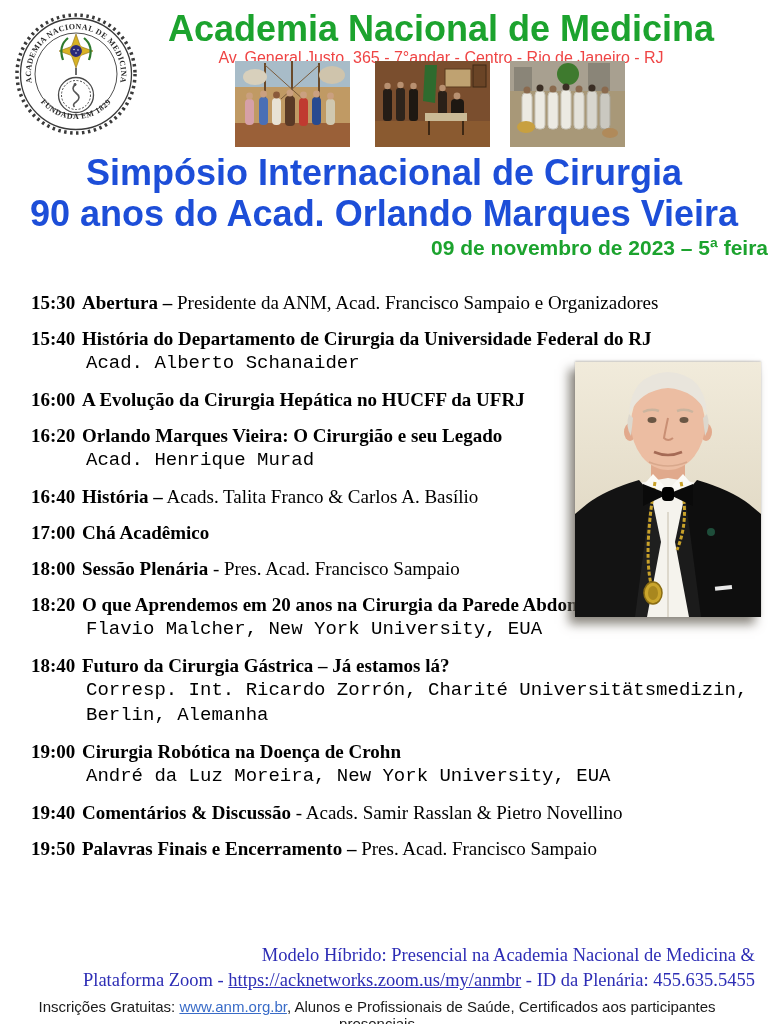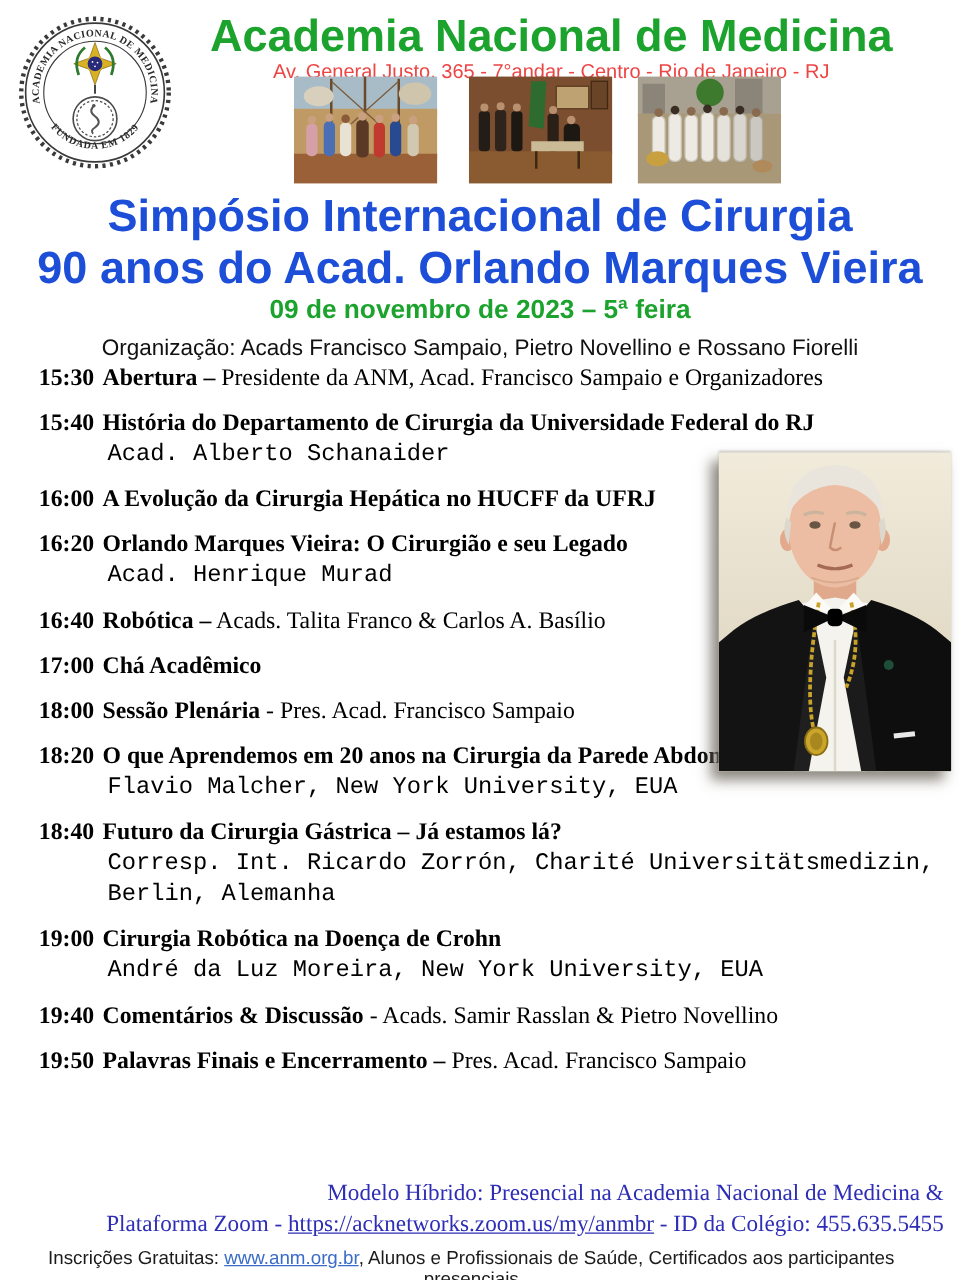--- a/index.html
+++ b/index.html
@@ -15,21 +15,21 @@
   .header .addr{margin-top:1px;font-size:16px;color:#ef4444;}
 
   
   .painting{top:61px;width:115px;height:86px;overflow:hidden;}
   .p1{left:235px;} .p2{left:375px;} .p3{left:510px;}
   .painting svg{display:block;}
 
   
   .titles{left:0;top:152px;width:768px;text-align:center;}
   .titles .t1,.titles .t2{font-size:36px;line-height:41px;font-weight:bold;color:#1d4ed8;}
-  .titles .date{margin-top:2px;font-size:21px;font-weight:bold;color:#1ca32e;}
+  .titles .date{margin-top:2px;font-size:21px;font-weight:bold;color:#1ca32e;text-align:right;}
   .titles .org{margin-top:8px;font-size:18px;color:#111111;}
 
   
   .schedule{left:16px;top:290px;width:768px;}
   .sched-item{display:flex;padding-left:15px;margin-bottom:11px;
               font-family:"Liberation Serif",serif;font-size:19px;line-height:25px;color:#000;}
   .sched-item .time{font-weight:bold;width:51px;flex:none;}
   .sched-item .content{flex:1;padding-right:4px;}
   .sched-item .ttl{font-weight:bold;}
   .sched-item .speaker{padding-left:4px;font-family:Liberation Mono, monospace;}
@@ -169,21 +169,20 @@
     </g>
     <ellipse cx="16" cy="66" rx="9" ry="6" fill="#c8a040"></ellipse>
     <ellipse cx="100" cy="72" rx="8" ry="5" fill="#b08a5a"></ellipse>
   </svg>
 </div>
 
 <div class="abs titles">
   <div class="t1">Simpósio Internacional de Cirurgia</div>
   <div class="t2">90 anos do Acad. Orlando Marques Vieira</div>
   <div class="date">09 de novembro de 2023 – 5ª feira</div>
-  <div class="org">Organização: Acads Francisco Sampaio, Pietro Novellino e Rossano Fiorelli</div>
 </div>
 
 <div class="abs schedule">
     <div class="sched-item">
       <span class="time">15:30</span>
       <div class="content">
         <div class="tline"><span class="ttl">Abertura –</span> <span>Presidente da ANM, Acad. Francisco Sampaio e Organizadores</span></div>
       </div>
     </div>
     <div class="sched-item">
@@ -202,21 +201,21 @@
     <div class="sched-item">
       <span class="time">16:20</span>
       <div class="content">
         <div class="tline"><span class="ttl">Orlando Marques Vieira: O Cirurgião e seu Legado</span></div>
         <div class="speaker">Acad. Henrique Murad</div>
       </div>
     </div>
     <div class="sched-item">
       <span class="time">16:40</span>
       <div class="content">
-        <div class="tline"><span class="ttl">Robótica –</span> <span>Acads. Talita Franco &amp; Carlos A. Basílio</span></div>
+        <div class="tline"><span class="ttl">História –</span> <span>Acads. Talita Franco &amp; Carlos A. Basílio</span></div>
       </div>
     </div>
     <div class="sched-item">
       <span class="time">17:00</span>
       <div class="content">
         <div class="tline"><span class="ttl">Chá Acadêmico</span></div>
       </div>
     </div>
     <div class="sched-item">
       <span class="time">18:00</span>
@@ -305,16 +304,16 @@
     <ellipse cx="77" cy="58" rx="4.5" ry="3" fill="#6a5644"></ellipse>
     <ellipse cx="109" cy="58" rx="4.5" ry="3" fill="#6a5644"></ellipse>
     <path d="M93,56 Q90,70 89,76 Q93,80 98,76" fill="none" stroke="#c98f74" stroke-width="2"></path>
     <path d="M79,90 Q93,96 107,90" fill="none" stroke="#a56a55" stroke-width="2.5"></path>
     <path d="M74,100 Q93,108 112,100" fill="none" stroke="#d8a88c" stroke-width="1.5"></path>
   </svg>
 </div>
 
 <div class="abs hybrid">
   <div>Modelo Híbrido: Presencial na Academia Nacional de Medicina &amp;</div>
-  <div><span>Plataforma Zoom - </span><a>https://acknetworks.zoom.us/my/anmbr</a><span> - ID da Colégio: 455.635.5455</span></div>
+  <div><span>Plataforma Zoom - </span><a>https://acknetworks.zoom.us/my/anmbr</a><span> - ID da Plenária: 455.635.5455</span></div>
 </div>
 
 <div class="abs footer"><span>Inscrições Gratuitas: </span><a>www.anm.org.br</a><span>, Alunos e Profissionais de Saúde, Certificados aos participantes presenciais</span></div>
 
 </body></html>

